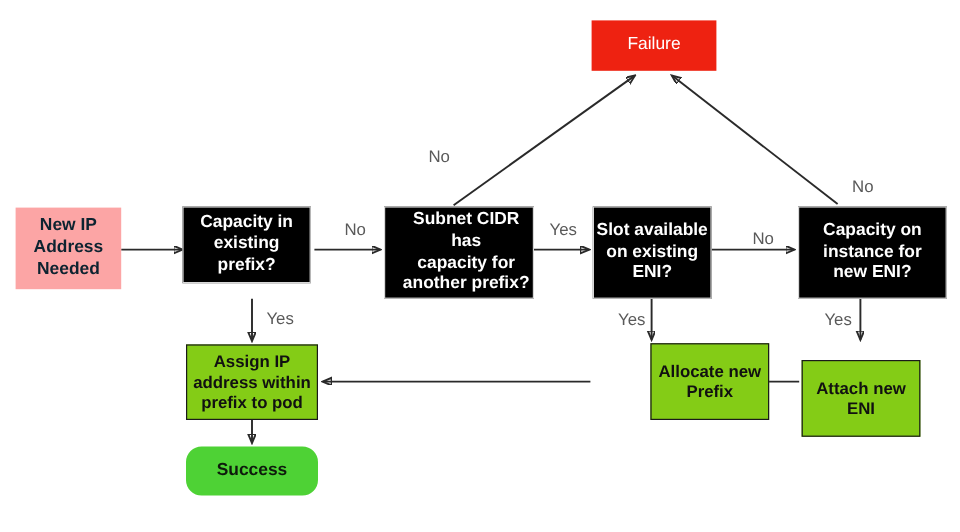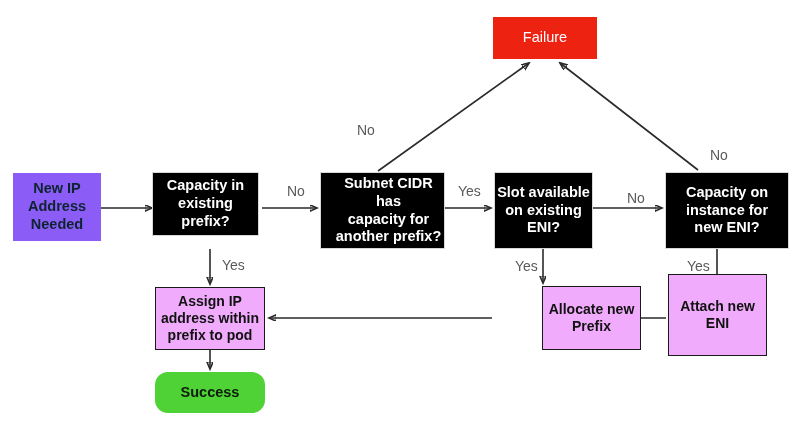--- a/index.html
+++ b/index.html
@@ -28,28 +28,28 @@
     white-space: pre-line;
   }
   .node-decision {
     background: #000000;
     color: #ffffff;
     font-weight: bold;
     font-size: 14.5px;
     border: 1px solid #d8d8d8;
   }
   .node-process {
-    background: #f0abfc;
+    background: #84cc16;
     color: #111111;
     font-weight: bold;
     font-size: 14px;
     border: 1.6px solid #1a1a1a;
   }
   .node-start {
-    background: #8b5cf6;
+    background: #fca5a5;
     color: #0d2330;
     font-weight: bold;
     font-size: 14.5px;
     border: none;
   }
   .node-fail {
     background: #ee2211;
     color: #ffffff;
     font-weight: normal;
     font-size: 14.5px;
@@ -138,21 +138,21 @@
 ENI?</div>
   <div class="node node-decision" style="left:665px; top:172px; width:124px; height:77px;">Capacity on
 instance for
 new ENI?</div>
   <div class="node node-fail" style="left:493px; top:17px;  width:104px; height:42px;">Failure</div>
   <div class="node node-process" style="left:155px; top:287px; width:110px; height:63px;">Assign IP
 address within
 prefix to pod</div>
   <div class="node node-process" style="left:494px; top:286px; width:99px;  height:64px;margin-left:48px;">Allocate new
 Prefix</div>
-  <div class="node node-process" style="left:668px; top:274px; width:99px;  height:82px;">Attach new
+  <div class="node node-process" style="left:668px; top:300px; width:99px;  height:64px;">Attach new
 ENI</div>
   <div class="node node-success" style="left:155px; top:372px; width:110px; height:41px;border-radius:13px;">Success</div>
 
   <div class="edge-label" style="left:287px; top:183px;">No</div>
   <div class="edge-label" style="left:222px; top:257px;">Yes</div>
   <div class="edge-label" style="left:357px; top:122px;">No</div>
   <div class="edge-label" style="left:458px; top:183px;">Yes</div>
   <div class="edge-label" style="left:515px; top:258px;">Yes</div>
   <div class="edge-label" style="left:627px; top:190px;">No</div>
   <div class="edge-label" style="left:710px; top:147px;">No</div>

